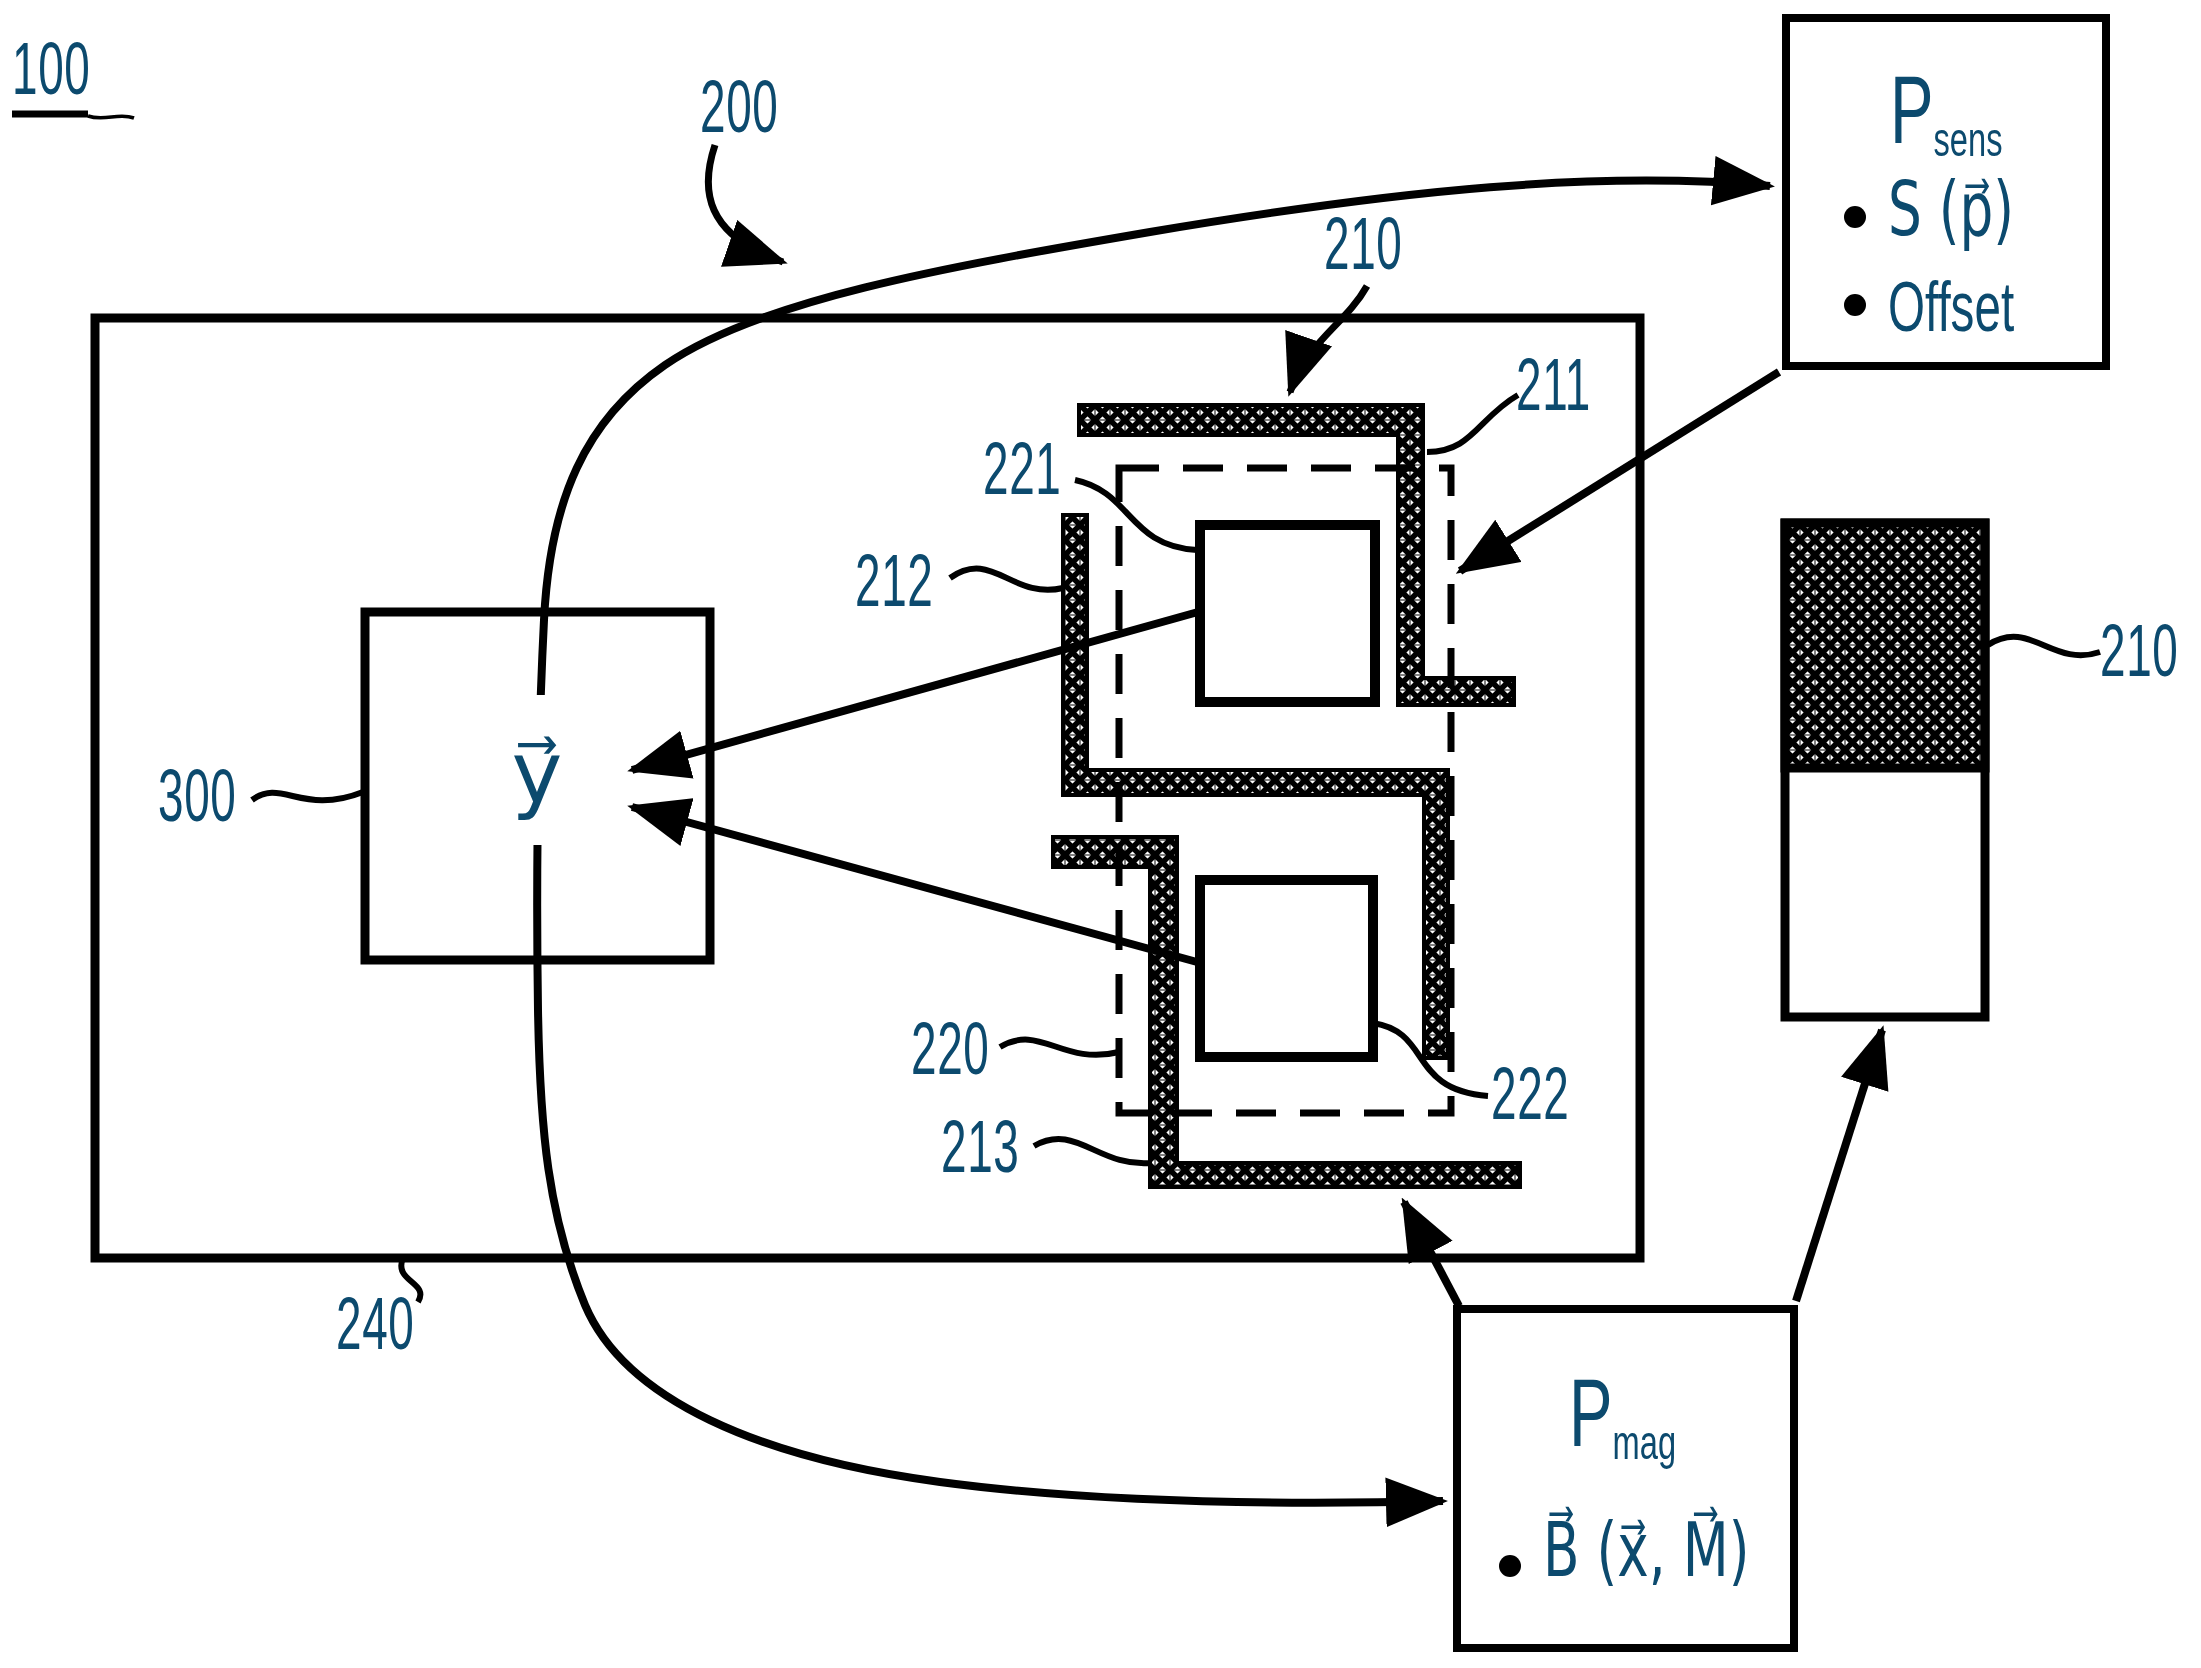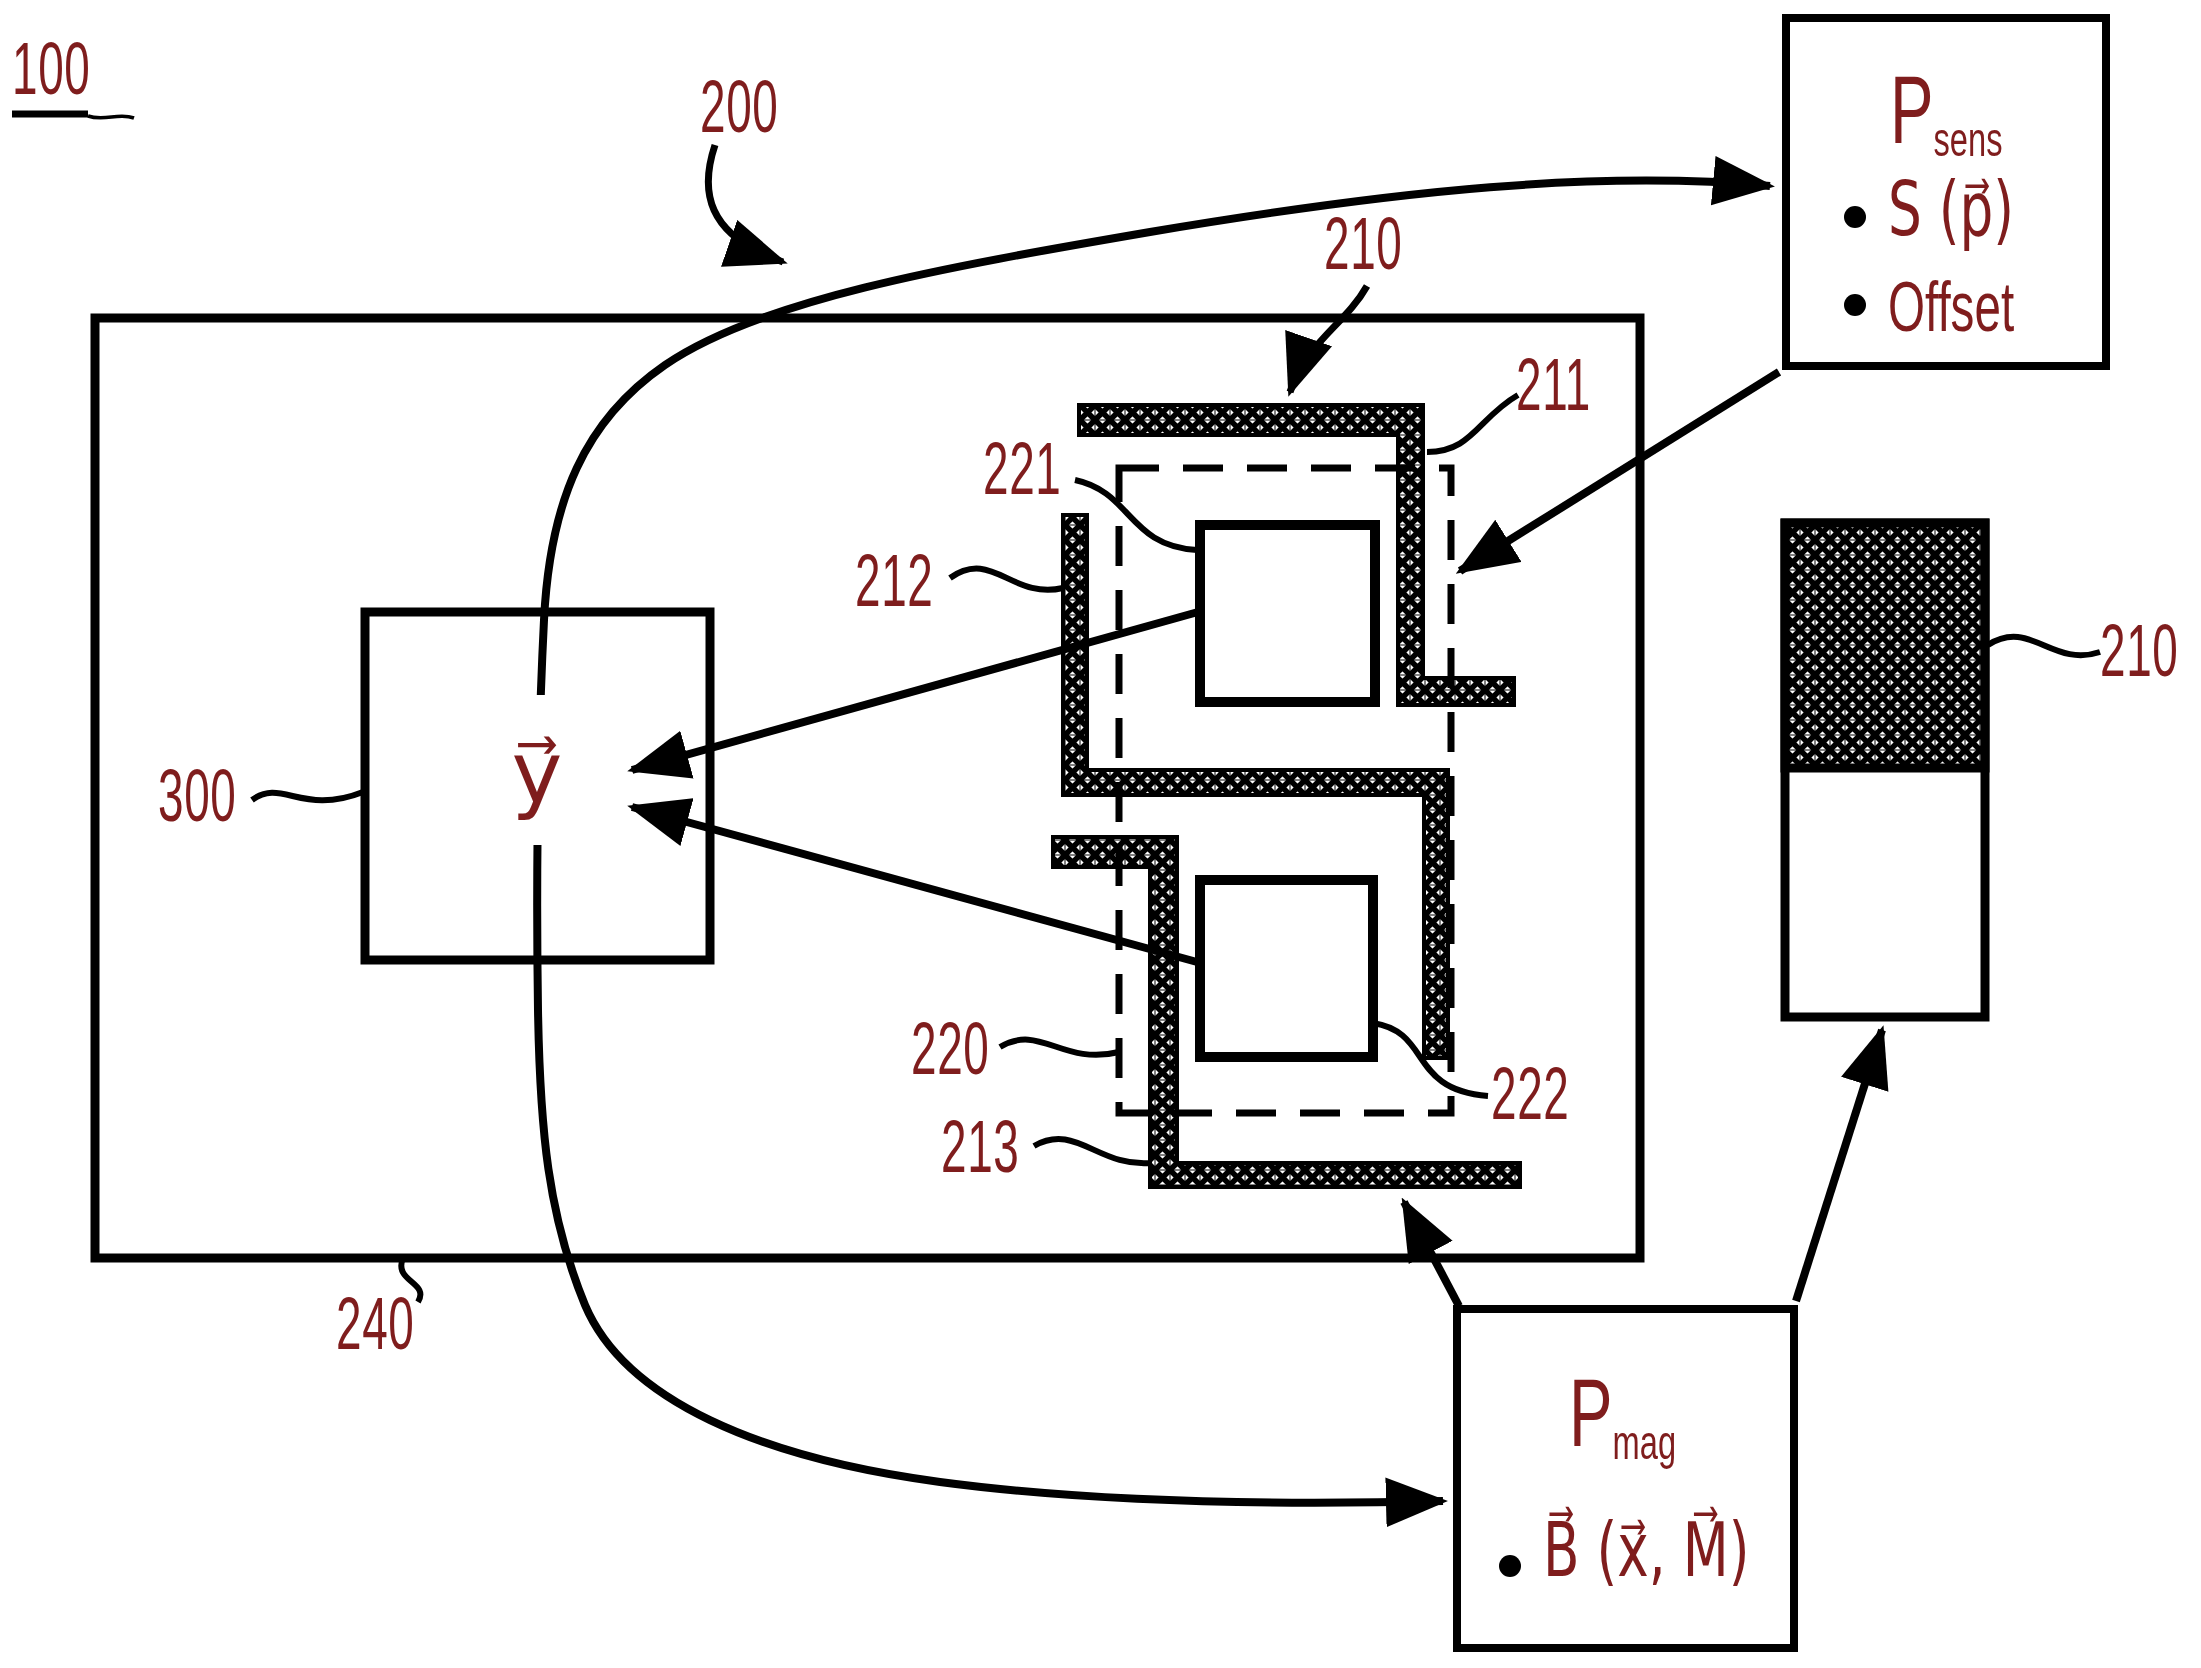--- a/index.html
+++ b/index.html
@@ -1,18 +1,18 @@
 <!DOCTYPE html>
 <html><head>
 <meta charset="utf-8">
 <style>
   html,body { margin:0; padding:0; background:#fff; }
   .stage {
     position:relative; width:2201px; height:1668px; background:#ffffff;
-    font-family:"Liberation Sans", sans-serif; color:#7f1d1d; overflow:hidden;
+    font-family:"Liberation Sans", sans-serif; color:#0c4a6e; overflow:hidden;
   }
   svg.gfx { position:absolute; left:0; top:0; width:2201px; height:1668px; }
 
   
   .ref {
     position:absolute; font-size:74px; line-height:1; letter-spacing:1px;
     transform:scaleX(0.62); transform-origin:0 0; white-space:nowrap;
     font-family:"Liberation Sans", sans-serif;
   }
 

